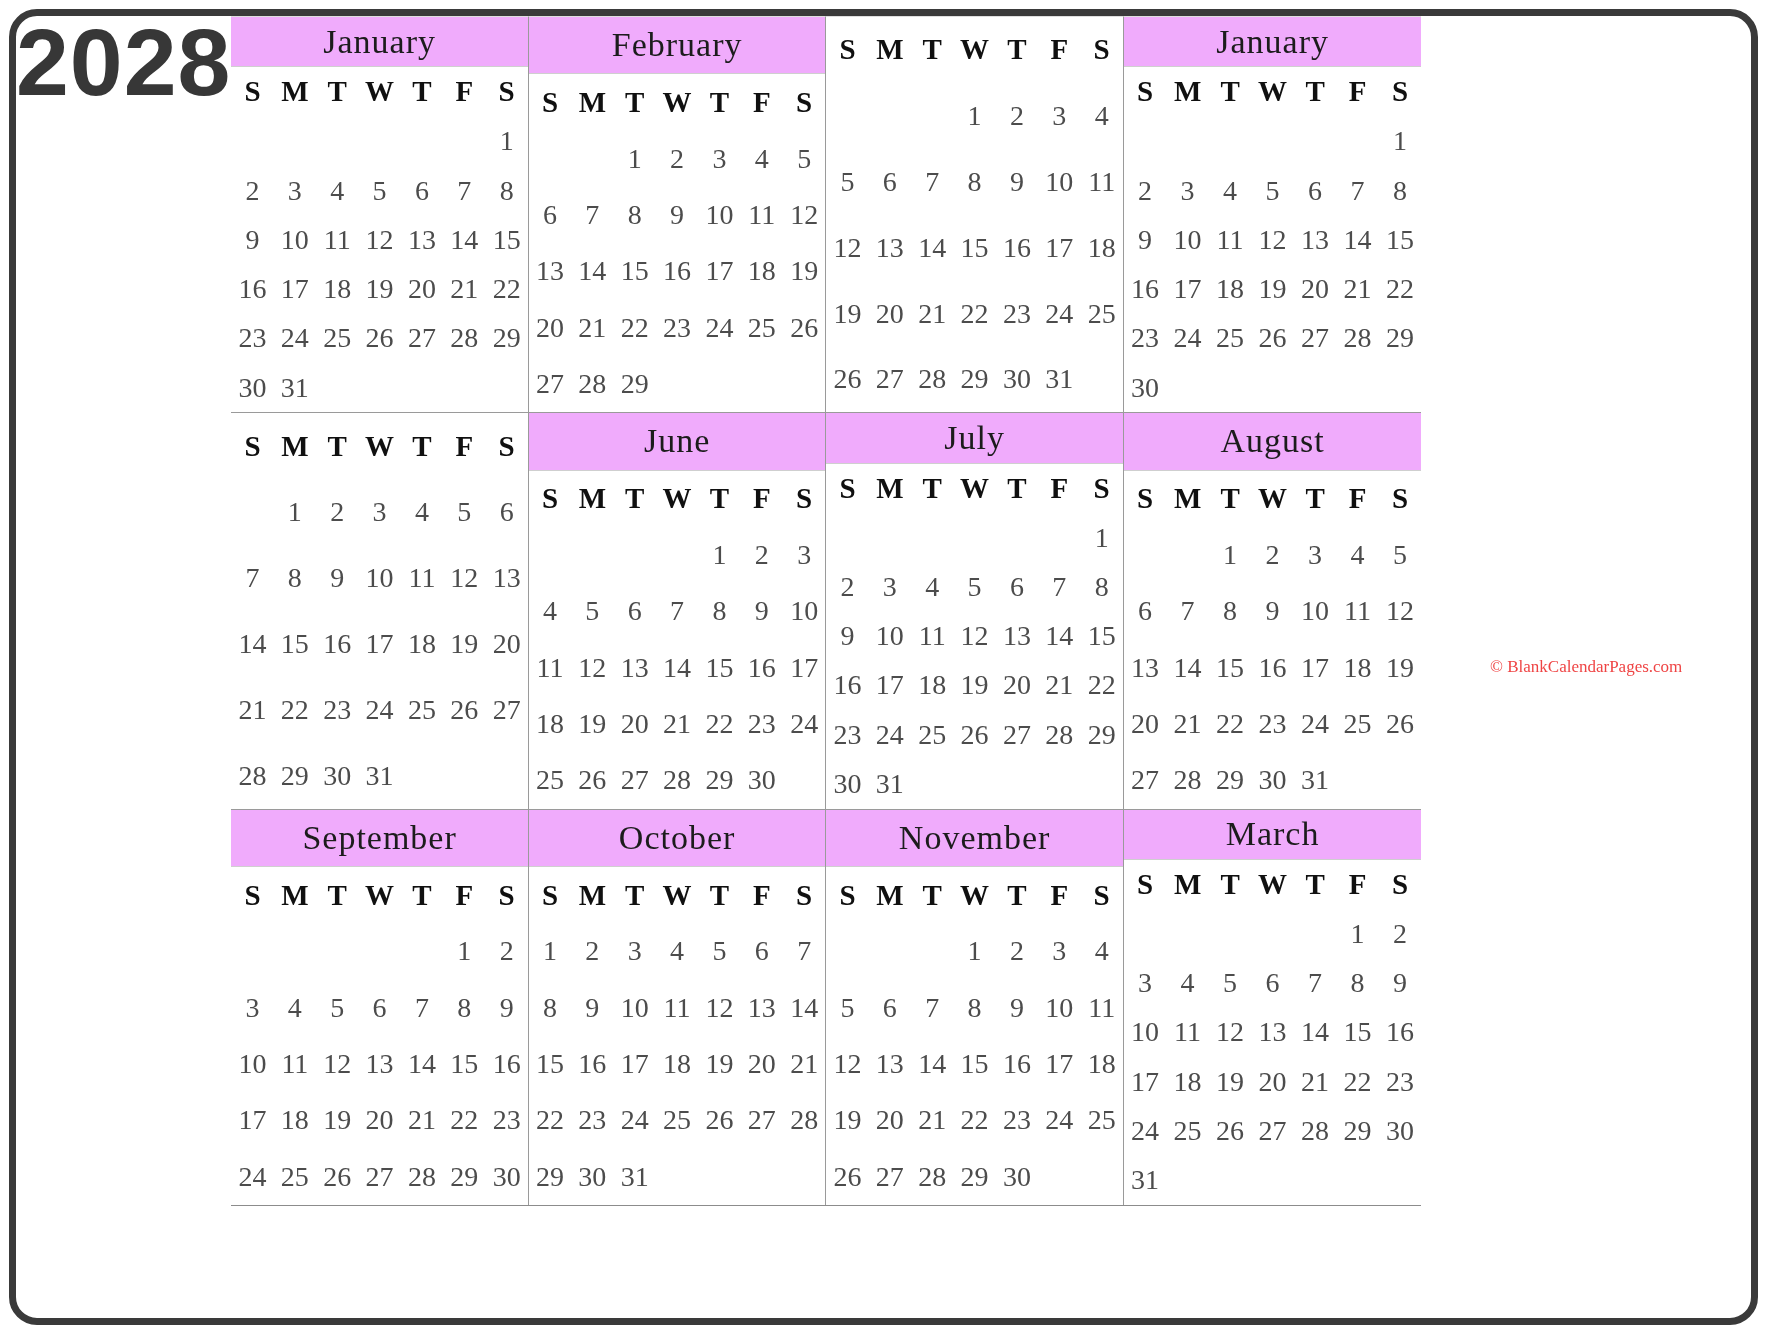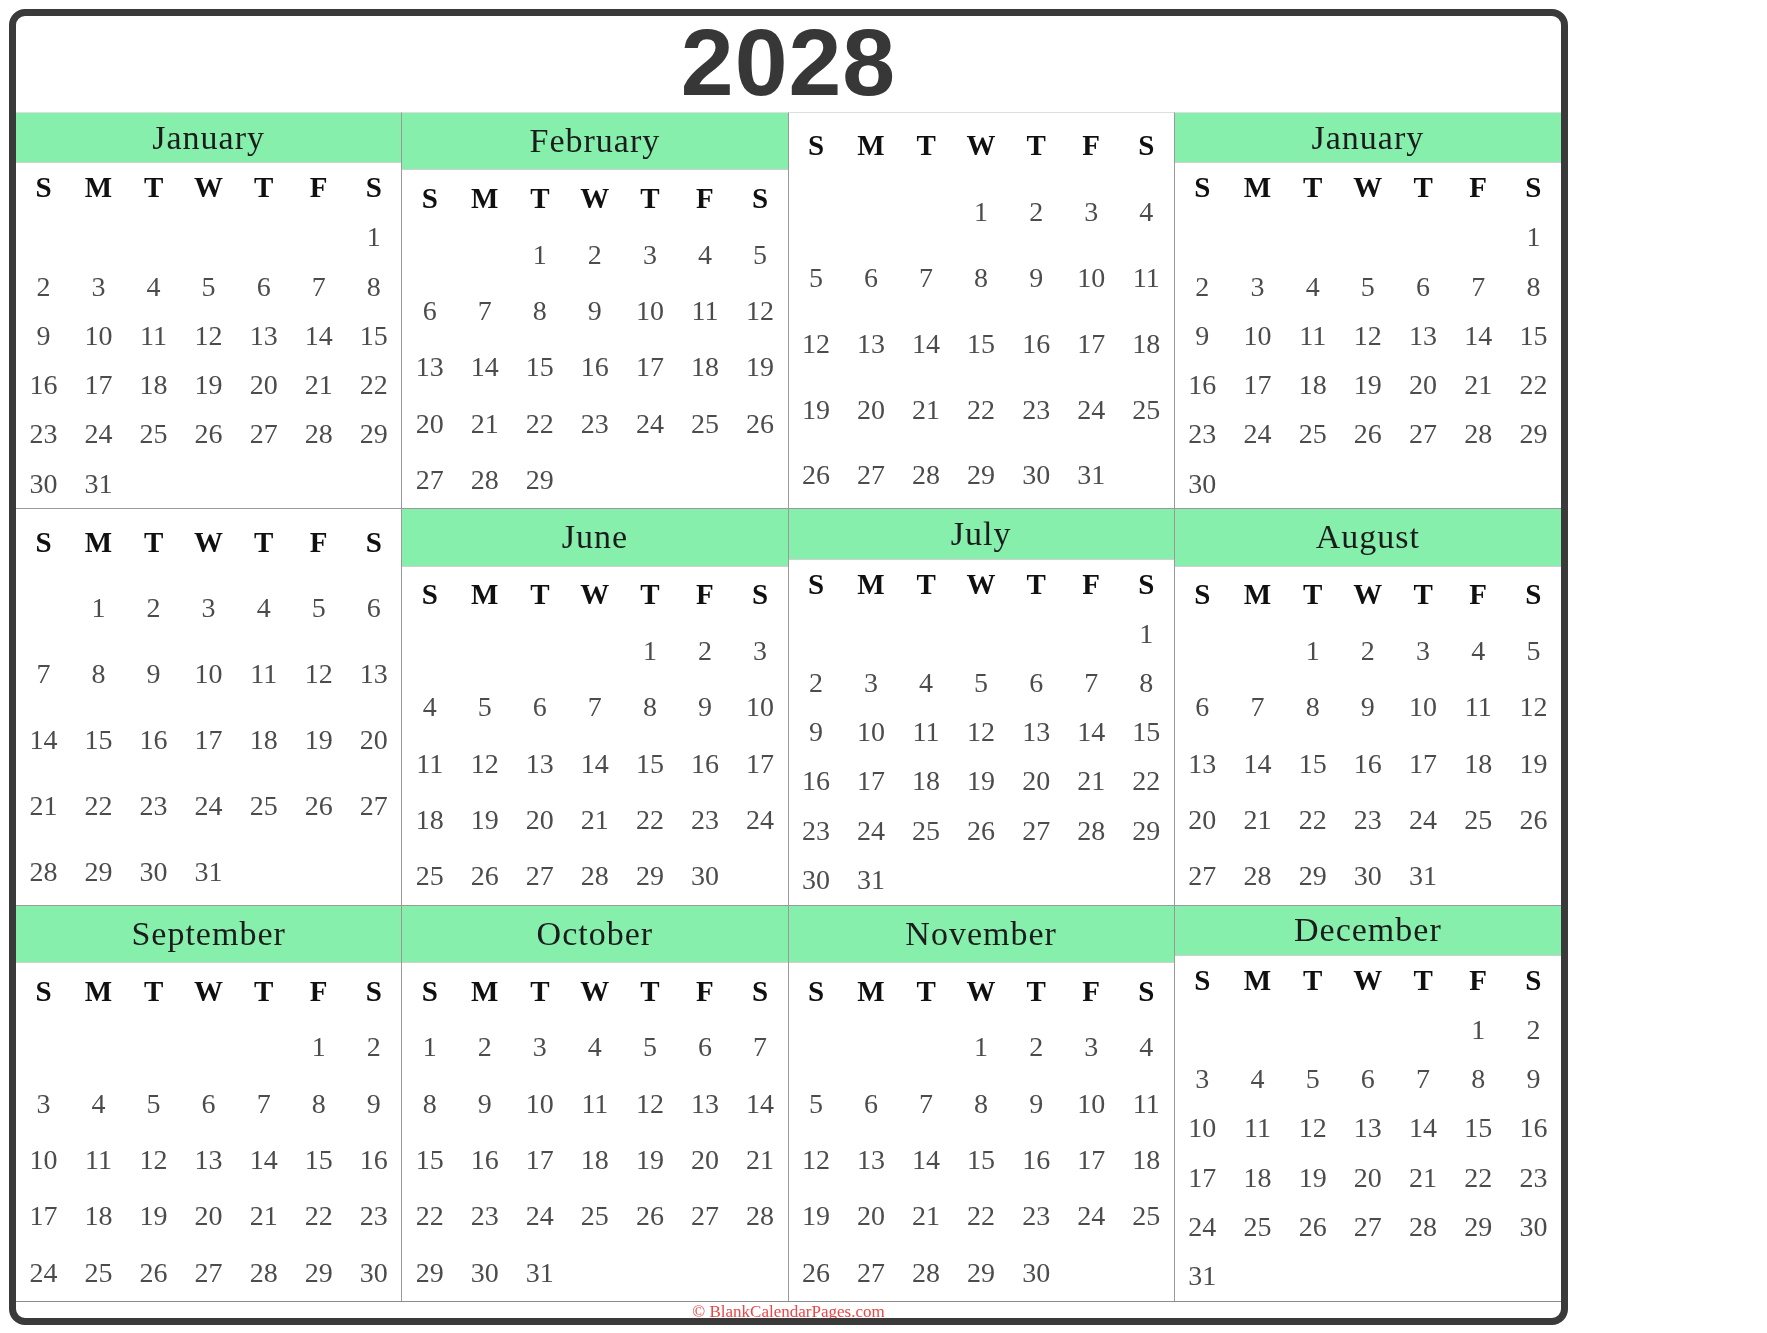--- a/index.html
+++ b/index.html
@@ -6,28 +6,28 @@
   body {
     width: 1767px; height: 1333px;
     background: #ffffff;
     position: relative;
     font-family: "Liberation Serif", "DejaVu Serif", serif;
     overflow: hidden;
   }
   .frame {
     position: absolute;
     left: 9px; top: 9px;
-    width: 1559px; height: 1316px;
+    width: 1749px; height: 1316px;
     box-sizing: border-box;
     border: 7px solid #3a3a3a;
-    border-radius: 16px;
+    border-radius: 28px;
     background: #ffffff;
     overflow: hidden;
     display: flex;
-    flex-direction: column;
+    flex-direction: row;
   }
   .title {
     height: 96px;
     flex: 0 0 96px;
     display: flex;
     align-items: flex-end;
     justify-content: center;
     padding-bottom: 12px;
     box-sizing: border-box;
     font-family: "Liberation Sans", "DejaVu Sans", sans-serif;
@@ -50,21 +50,21 @@
     display: flex;
     flex-direction: column;
     box-sizing: border-box;
     min-width: 0;
     border-top: 1px solid #9a9a9a;
   }
   .month:not(:nth-child(4n)) { border-right: 1px solid #9a9a9a; }
   .month:nth-child(-n+4) { border-top-color: #dedede; }
   .month-header {
     flex: 1 1 0;
-    background: #86efac;
+    background: #f0abfc;
     border-bottom: 1px solid #cfcfcf;
     box-sizing: border-box;
     display: flex;
     align-items: center;
     justify-content: center;
     font-size: 34px;
     color: #1c1c1c;
     letter-spacing: 1px;
   }
   .dow-row, .week-row {
@@ -755,21 +755,21 @@
           <span class="day">27</span>
           <span class="day">28</span>
           <span class="day">29</span>
           <span class="day">30</span>
           <span class="day"></span>
           <span class="day"></span>
         </div>
       </div>
 
   <div class="month">
-    <div class="month-header">December</div>
+    <div class="month-header">March</div>
     <div class="dow-row">
           <span class="dow">S</span>
           <span class="dow">M</span>
           <span class="dow">T</span>
           <span class="dow">W</span>
           <span class="dow">T</span>
           <span class="dow">F</span>
           <span class="dow">S</span>
         </div>
   <div class="week-row">

